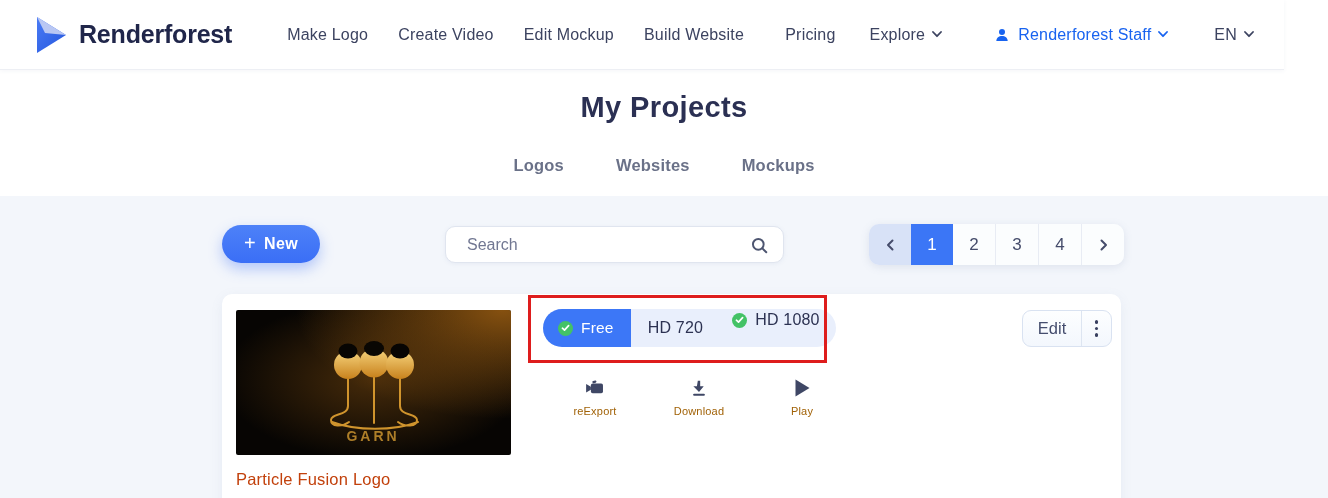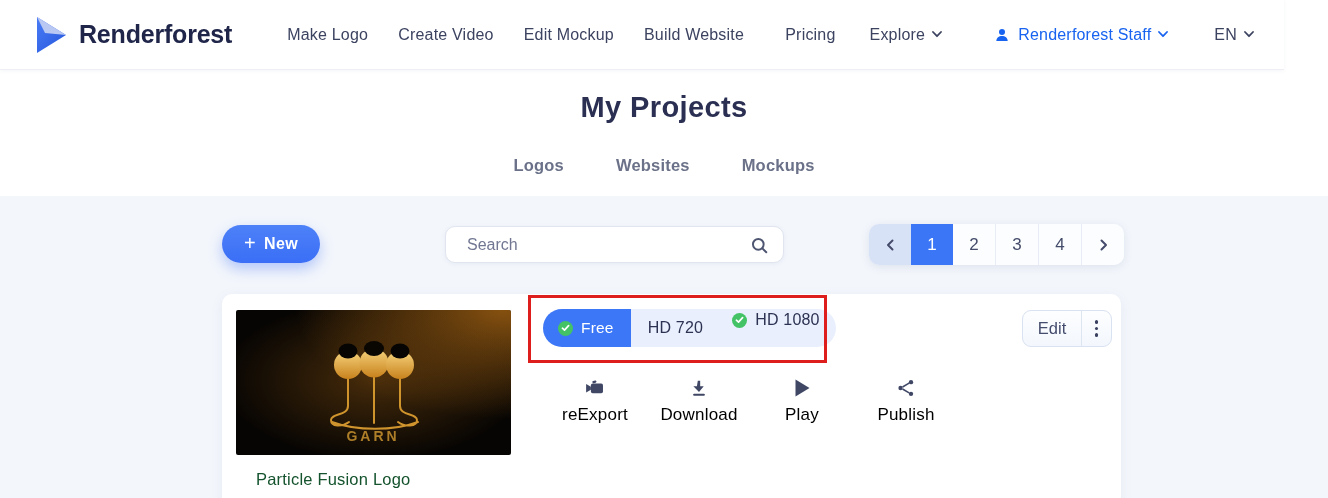--- a/index.html
+++ b/index.html
@@ -64,41 +64,41 @@
       font-size:17px;color:#454c6b;background:#fbfdfe;border-left:1px solid #e8ecf4;cursor:pointer;}
   .pg.prev{background:#d8e2f7;border-left:none;}
   .pg.active{background:#3b76f6;color:#fff;border-left:none;}
   .pg.after-active{border-left:none;}
   
   .card{
     position:absolute;left:222px;top:98px;width:899px;height:232px;background:#fff;border-radius:10px;
     box-shadow:0 3px 12px rgba(120,140,180,.10);
   }
   .thumb{position:absolute;left:14px;top:16px;width:275px;height:145px;border-radius:2px;overflow:hidden;cursor:pointer;display:block;}
-  .proj-title{position:absolute;left:14px;top:176px;font-size:16.5px;color:#14532d;letter-spacing:.2px;margin-left:20px;}
+  .proj-title{position:absolute;left:14px;top:176px;font-size:16.5px;color:#c2410c;letter-spacing:.2px;}
   .badges{
     position:absolute;left:321px;top:15px;height:38px;display:inline-flex;align-items:center;
     background:#e9effc;border-radius:19px;
   }
   .q{display:flex;align-items:center;height:38px;font-size:16px;color:#2c3252;cursor:pointer;letter-spacing:.2px;}
   .q.sel{background:#3c77f7;border-radius:19px 0 0 19px;color:#fff;font-size:15.5px;font-weight:500;padding:0 17px 0 15px;gap:8px;}
   .q.mid{padding:0 16px 0 17px;}
   .q.last{padding:0 16px 16px 13px;gap:8px;text-align:right;}
   .chk{width:15px;height:15px;border-radius:50%;background:#43c266;display:flex;align-items:center;justify-content:center;flex:0 0 auto;}
   .red-box{position:absolute;left:306px;top:1px;width:299px;height:68px;border:3px solid #de1d1d;box-sizing:border-box;pointer-events:none;z-index:3;}
   .edit-group{
     position:absolute;left:800px;top:16px;width:90px;height:37px;box-sizing:border-box;display:flex;align-items:stretch;
     background:linear-gradient(180deg,#fdfeff,#f3f7fd);border:1px solid #d9e2f1;border-radius:9px;overflow:hidden;
   }
   .edit-label{flex:1;display:flex;align-items:center;justify-content:center;font-size:16.5px;color:#454d6e;cursor:pointer;}
   .edit-div{width:1px;background:#dde5f1;}
   .kebab{width:29px;display:flex;flex-direction:column;align-items:center;justify-content:center;gap:3px;cursor:pointer;}
   .kebab i{width:3.5px;height:3.5px;border-radius:50%;background:#394060;}
   .action{position:absolute;top:84px;width:90px;display:flex;flex-direction:column;align-items:center;gap:7px;cursor:pointer;}
-  .action .lbl{font-size:17px;color:#000000;letter-spacing:.2px;text-align:center;}
+  .action .lbl{font-size:11px;color:#a16207;letter-spacing:.2px;text-align:center;}
   .a-reexport{left:328px;} .a-download{left:432px;} .a-play{left:535px;} .a-publish{left:639px;}
 </style>
 </head>
 <body>
 
 <div class="header">
   <div class="logo">
     <svg width="40" height="42" viewBox="0 0 40 42">
       <defs>
         <linearGradient id="lg1" x1="0" y1="0" x2="1" y2="1">
@@ -272,24 +272,15 @@
         <rect x="4.5" y="17.2" width="13" height="2.4" rx="1.2"></rect>
       </svg>
       <span class="lbl">Download</span>
     </div>
     <div class="action a-play">
       <svg width="18" height="20" viewBox="0 0 18 20" fill="#3f4765">
         <path d="M2.5 1.5 L16.5 10 L2.5 18.5 Z"></path>
       </svg>
       <span class="lbl">Play</span>
     </div>
-    <div class="action a-publish">
-      <svg width="20" height="20" viewBox="0 0 22 22">
-        <path d="M7.2 9.9 L14.4 5.7 M7.2 12.1 L14.4 16.3" stroke="#3f4765" stroke-width="1.7" fill="none"></path>
-        <circle cx="5" cy="11" r="2.4" fill="#3f4765"></circle>
-        <circle cx="16.5" cy="4.6" r="2.4" fill="#3f4765"></circle>
-        <circle cx="16.5" cy="17.4" r="2.4" fill="#3f4765"></circle>
-      </svg>
-      <span class="lbl">Publish</span>
-    </div>
 
   </div>
 </div>
 
 </body></html>

